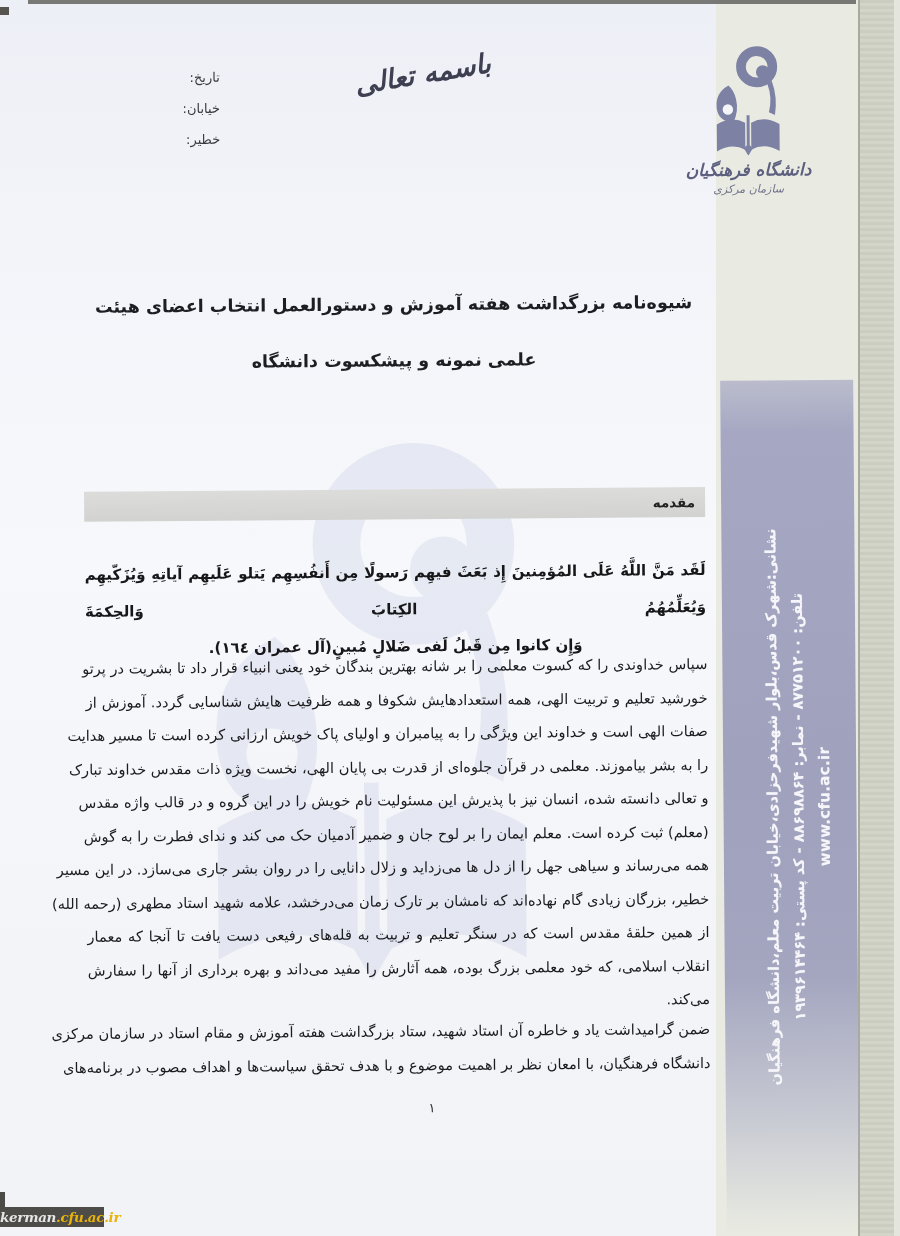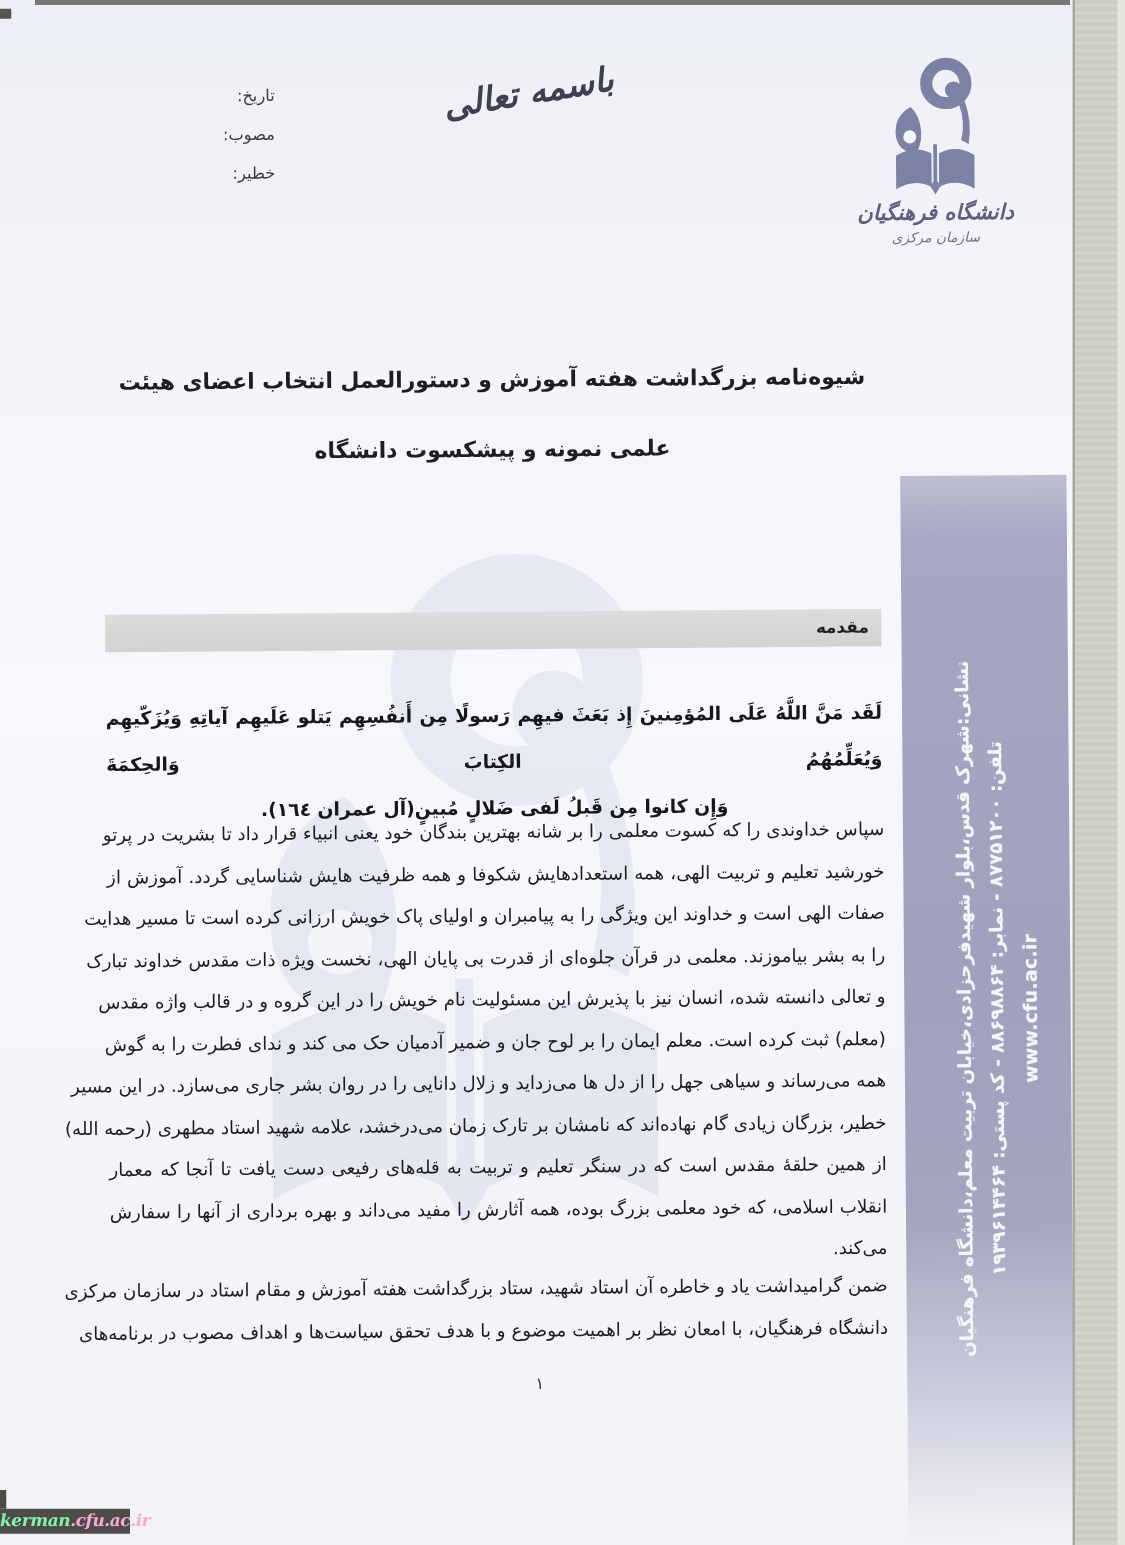--- a/index.html
+++ b/index.html
@@ -1,19 +1,19 @@
 <!DOCTYPE html>
 <html lang="fa"><head>
 <meta charset="utf-8">
 <style>
   * { margin:0; padding:0; box-sizing:border-box; }
   html,body { width:900px; height:1236px; }
   body { font-family:"DejaVu Sans", sans-serif; background:#e9ebe2; overflow:hidden; }
 
-  .scan-page { position:absolute; left:0; top:0; width:900px; height:1236px;
+  .scan-page { position:absolute; left:0; top:0; width:716px; height:1236px;
     background:linear-gradient(180deg,#edeff6 0%,#f3f4f9 18%,#f7f8fb 45%,#f3f4f8 80%,#f2f3f7 100%); }
 
   
   .scan-top-edge { position:absolute; left:28px; top:0; width:828px; height:4px; background:#5a5a58; opacity:.8; }
   .scan-corner-tl { position:absolute; left:0; top:7px; width:9px; height:8px; background:#55544f; }
   .scan-corner-bl { position:absolute; left:0; top:1192px; width:5px; height:15px; background:#4c4b47; }
   .scanner-strip { position:absolute; left:858px; top:0; width:42px; height:1236px;
     background:repeating-linear-gradient(180deg,#cbcdc0 0 3px,#d3d5c9 3px 6px);
     border-left:2px solid #a8aa9d; }
   .scanner-strip .inner-light { position:absolute; right:0; top:0; width:6px; height:100%; background:#e4e5dc; }
@@ -75,22 +75,22 @@
     transform:translateY(853px) rotate(-90deg); transform-origin:0 0;
     direction:rtl; text-align:center; padding-top:36px; }
   .contact-rotor .c-line { line-height:26px; color:#f6f6fa; font-weight:bold; font-size:14.5px; letter-spacing:.3px;
     text-shadow:0 0 1px rgba(255,255,255,.4); }
   .contact-rotor .c-web { direction:ltr; font-size:15px; font-weight:bold; }
 
   
   .site-bar { position:absolute; left:0; top:1207px; width:104px; height:20px; background:#4d4c48;
     font-family:"DejaVu Serif", serif; font-style:italic; font-weight:bold; font-size:13.5px;
     line-height:20px; text-align:center; letter-spacing:-0.3px; }
-  .site-bar .w-prefix { color:#86efac; }
-  .site-bar .w-suffix { color:#f9a8d4; }
+  .site-bar .w-prefix { color:#e5e5e5; }
+  .site-bar .w-suffix { color:#eab308; }
 </style>
 </head>
 <body>
 
 <svg width="0" height="0" style="position:absolute">
   <symbol id="emblem" viewBox="0 0 120 150">
     <circle cx="72" cy="31" r="21" fill="none" stroke="currentColor" stroke-width="13"></circle>
     <circle cx="80" cy="38" r="9" fill="currentColor"></circle>
     <path d="M34 56 Q16 66 18 86 Q20 104 40 106 Q48 90 44 74 Q41 62 34 56 Z" fill="currentColor"></path>
     <circle cx="33" cy="88" r="7" fill="#f4f5f9"></circle>
@@ -111,21 +111,21 @@
   <div class="scan-corner-bl"></div>
 
   <div class="content-tilt">
 
     <svg class="watermark" width="440" height="560" viewBox="0 0 120 150" style="color:#5f74b8">
       <use href="#emblem"></use>
     </svg>
 
     <div class="meta-block">
       <div>تاریخ:</div>
-      <div>مصوب:</div>
+      <div>خیابان:</div>
       <div>خطیر:</div>
     </div>
 
     <div class="besmele">باسمه تعالی</div>
 
     <div class="logo-block">
       <svg width="96" height="112" viewBox="0 0 120 150" style="color:#7d81a4">
         <use href="#emblem"></use>
       </svg>
       <div class="uni-name">دانشگاه فرهنگیان</div>

